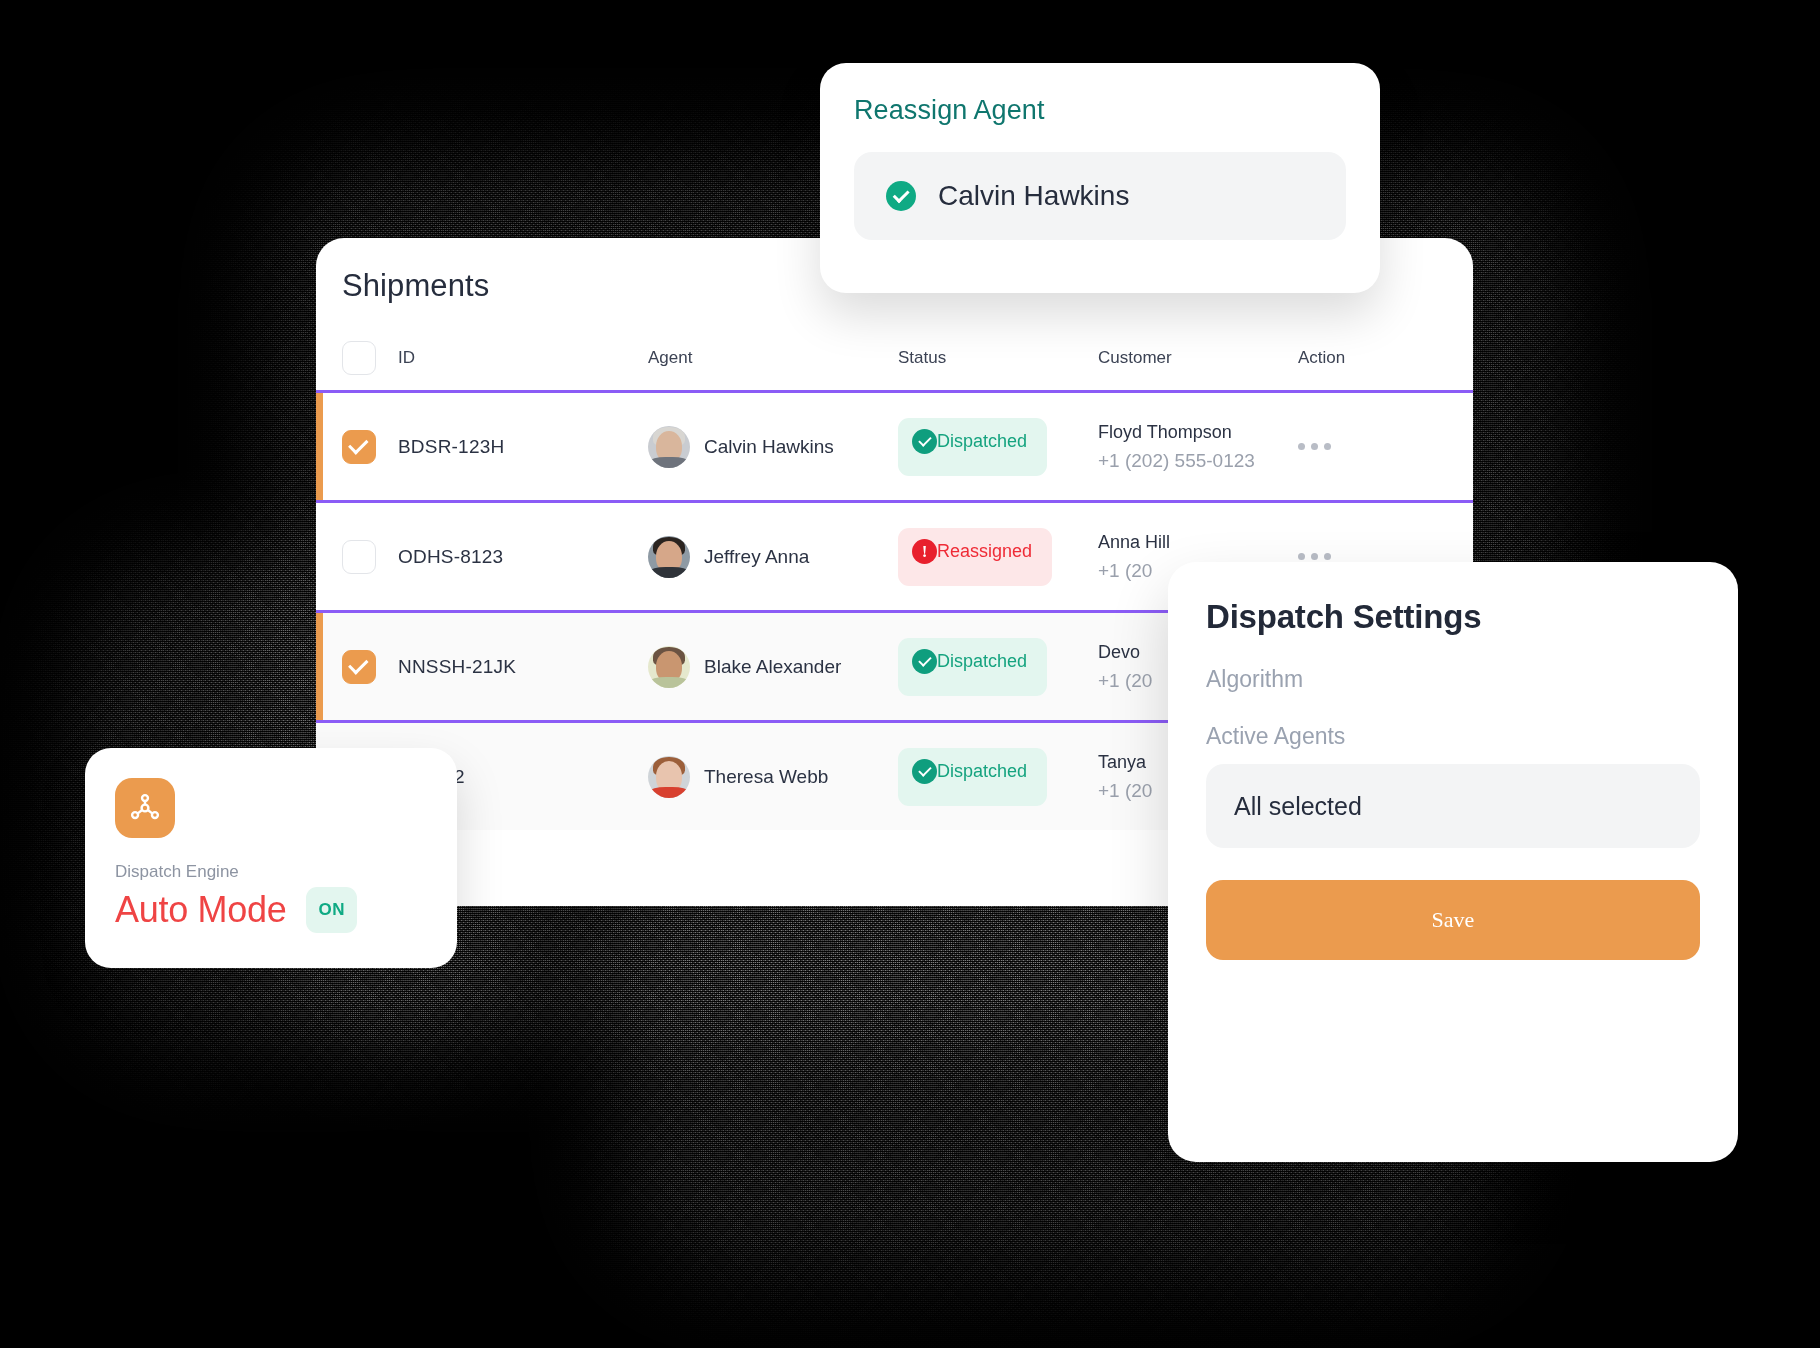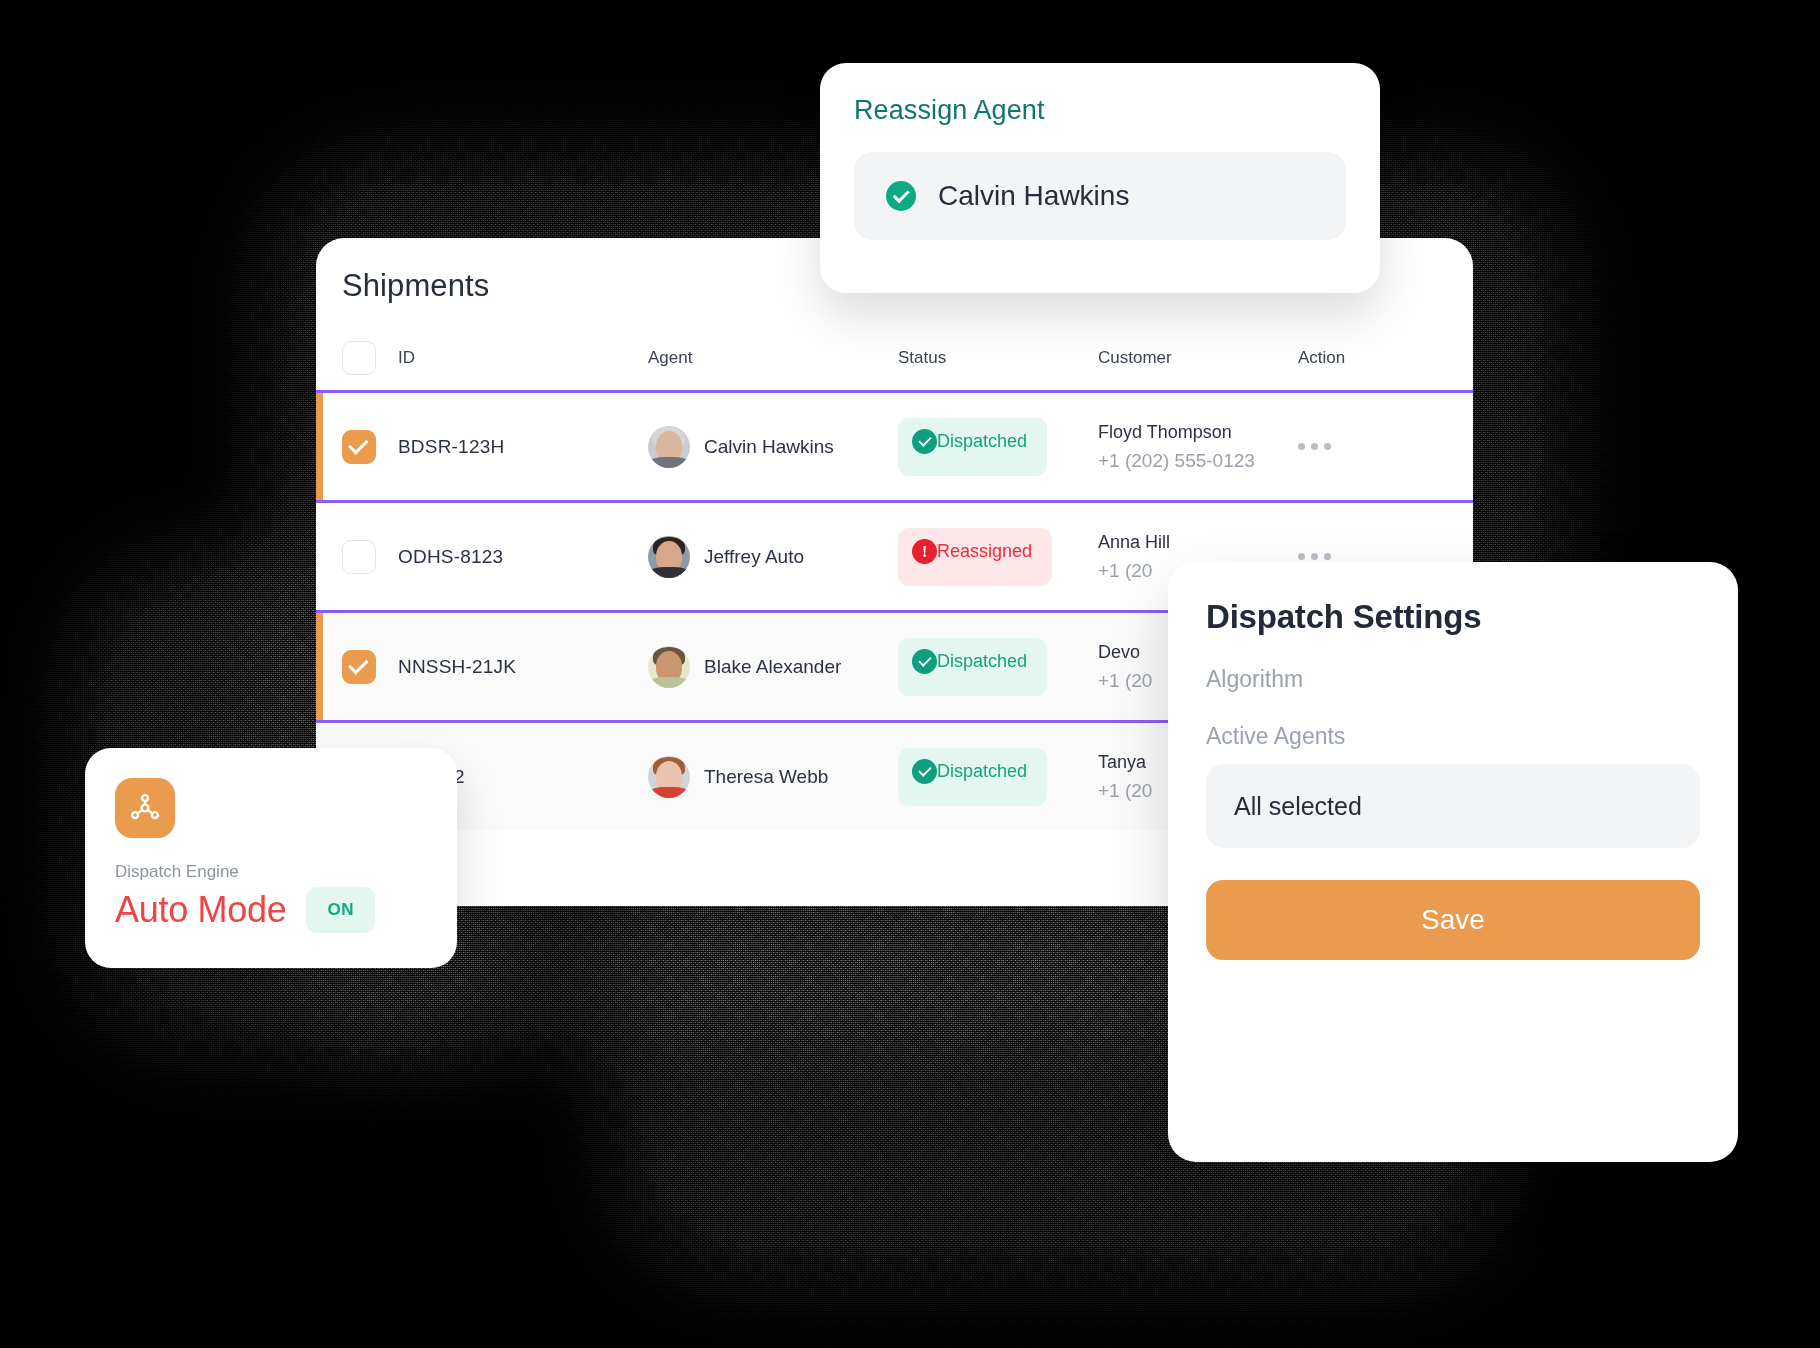--- a/index.html
+++ b/index.html
@@ -244,22 +244,22 @@
   }
   .field-value { font-size: 25px; color: #262d3d; }
   #save-button {
     margin-top: 32px;
     width: 100%;
     height: 80px;
     border: none;
     border-radius: 17px;
     background: #eb9b4e;
     color: #ffffff;
-    font-size: 28px;
-    font-family: Liberation Sans, sans-serif;
+    font-size: 22px;
+    font-family: Liberation Serif, serif;
     cursor: pointer;
   }
 
   
   #automode-card {
     left: 85px; top: 748px;
     width: 372px; height: 220px;
     border-radius: 26px;
     padding: 30px 30px;
     box-shadow: 0 22px 48px rgba(0,0,0,.15);
@@ -287,21 +287,21 @@
     font-weight: 400;
     letter-spacing: -.3px;
   }
   #mode-toggle {
     background: #e3f6ef;
     color: #0faa84;
     font-size: 17px;
     font-weight: 700;
     letter-spacing: .6px;
     border-radius: 11px;
-    padding: 13px 21px;
+    padding: 13px 12px;
     cursor: pointer;
   }
 
   
   .face { position: absolute; inset: 0; }
   .face .skin { position: absolute; left: 18%; top: 14%; width: 64%; height: 74%; border-radius: 50% 50% 44% 44%; }
   .face .hair { position: absolute; left: 12%; top: 4%; width: 76%; height: 46%; border-radius: 50% 50% 28% 28%; }
   .face .body { position: absolute; left: 4%; bottom: 0; width: 92%; height: 26%; border-radius: 40% 40% 0 0; }
 </style>
 </head>
@@ -370,21 +370,21 @@
       </div>
       <div class="col-id cell-id">ODHS-8123</div>
       <div class="col-agent agent-cell">
         <div class="avatar">
           <div class="face" style="background:#8e9aa4">
             <div class="hair" style="background:#2b2420"></div>
             <div class="skin" style="background:#d6a789"></div>
             <div class="body" style="background:#2f3339"></div>
           </div>
         </div>
-        <span class="agent-name">Jeffrey Auto</span>
+        <span class="agent-name">Jeffrey Anna</span>
       </div>
       <div class="col-status">
         <span class="badge red">
           <span class="badge-ico">!</span>
           <span>Reassigned</span>
         </span>
       </div>
       <div class="col-cust">
         <div class="cust-name">Anna Hill</div>
         <div class="cust-phone">+1 (20</div>

